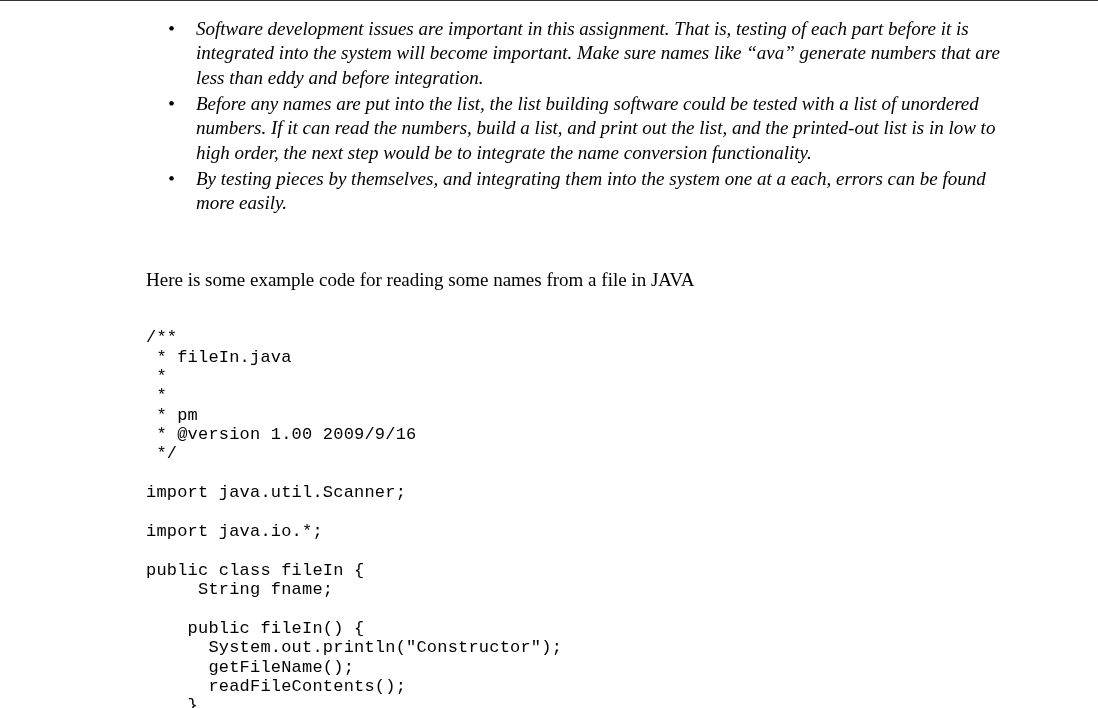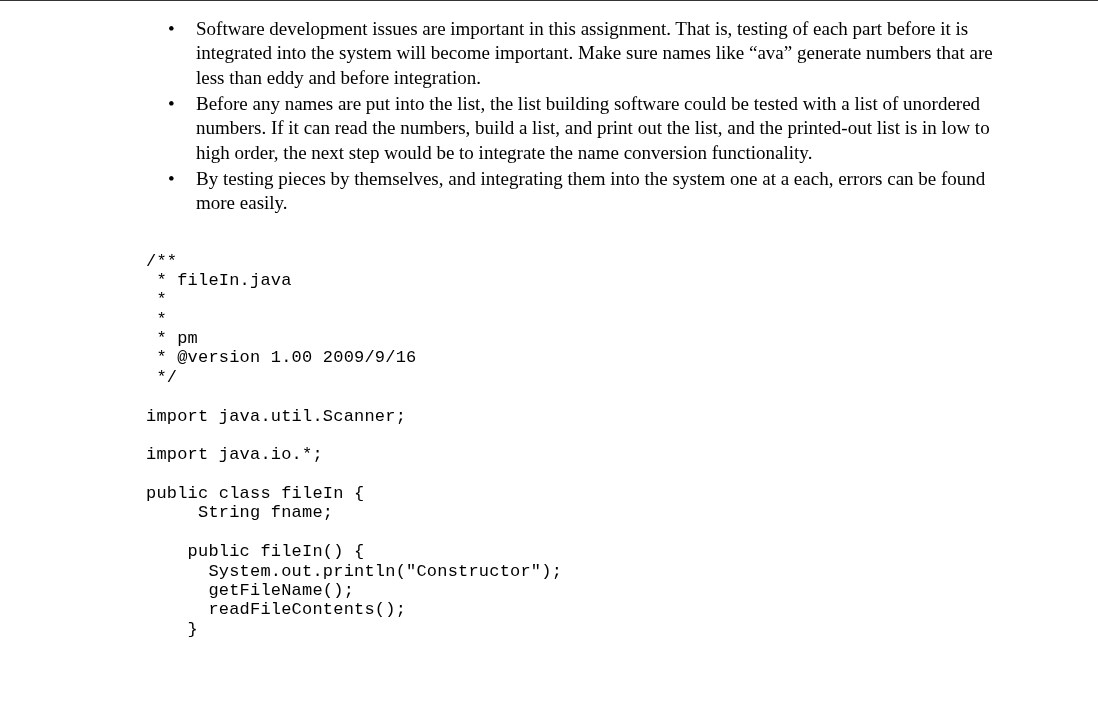--- a/index.html
+++ b/index.html
@@ -24,20 +24,21 @@
     }
     ul.bullets {
       list-style: none;
       margin-left: 22px;
     }
     ul.bullets li {
       position: relative;
       padding-left: 28px;
       line-height: 1.28;
       margin-bottom: 2px;
+      font-style: italic;
     }
     ul.bullets li::before {
       content: "•";
       position: absolute;
       left: 0;
       top: 0;
       font-size: 19px;
       line-height: 1.28;
     }
     .intro {
@@ -56,20 +57,21 @@
   </style>
 </head>
 <body>
 
 <div class="page">
   <ul class="bullets">
     <li>Software development issues are important in this assignment.  That is, testing of each part before it is integrated into the system will become important.  Make sure names like “ava” generate numbers that are less than eddy and before integration.</li>
     <li>Before any names are put into the list, the list building software could be tested with a list of unordered numbers.  If it can read the numbers, build a list, and print out the list, and the printed-out list is in low to high order, the next step would be to integrate the name conversion functionality.</li>
     <li>By testing pieces by themselves, and integrating them into the system one at a each, errors can be found more easily.</li>
   </ul>
+  <p class="intro">Here is some example code for reading some names from a file in JAVA</p>
   <pre class="code">/**
  * fileIn.java
  *
  *
  * pm
  * @version 1.00 2009/9/16
  */
 
 import java.util.Scanner;
 

